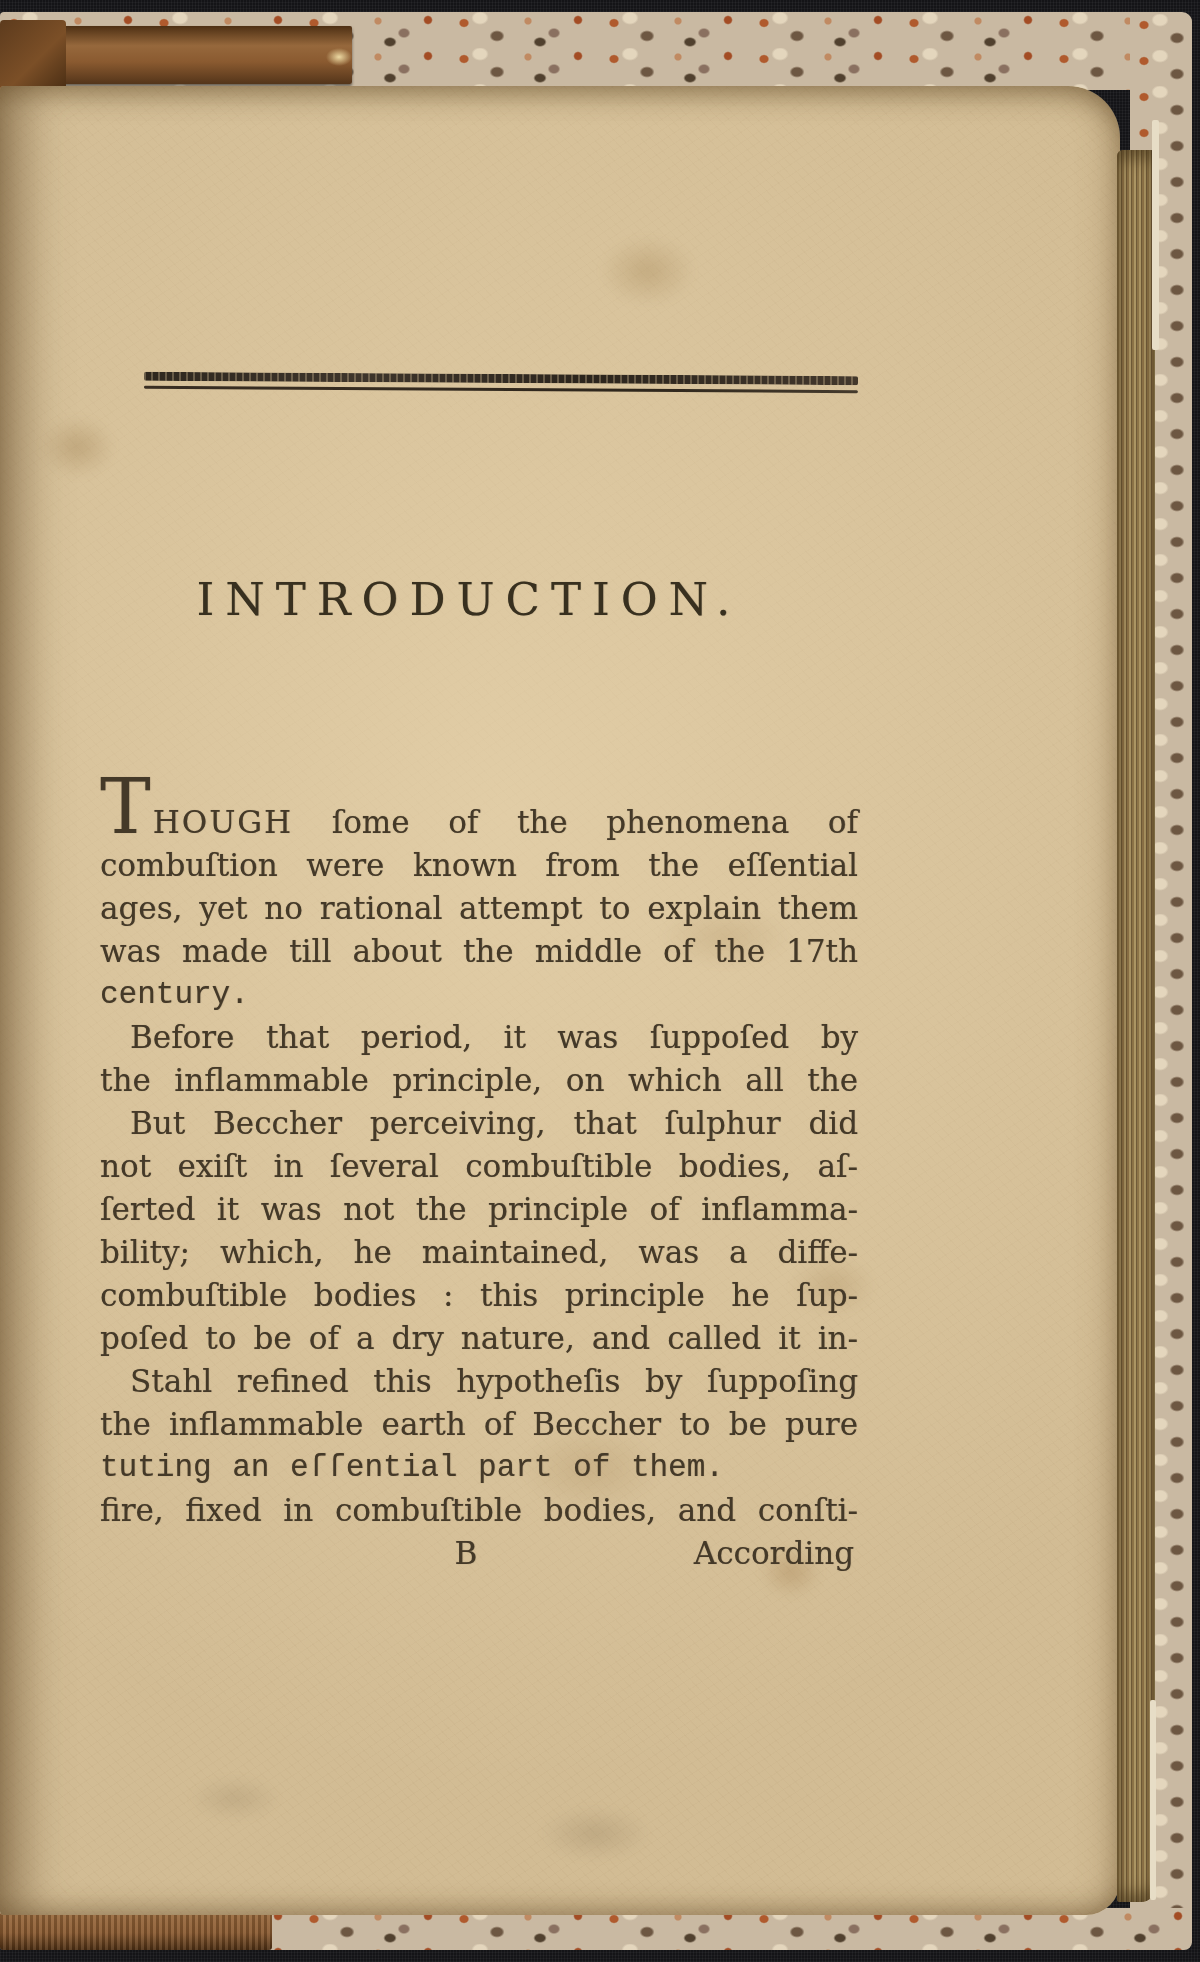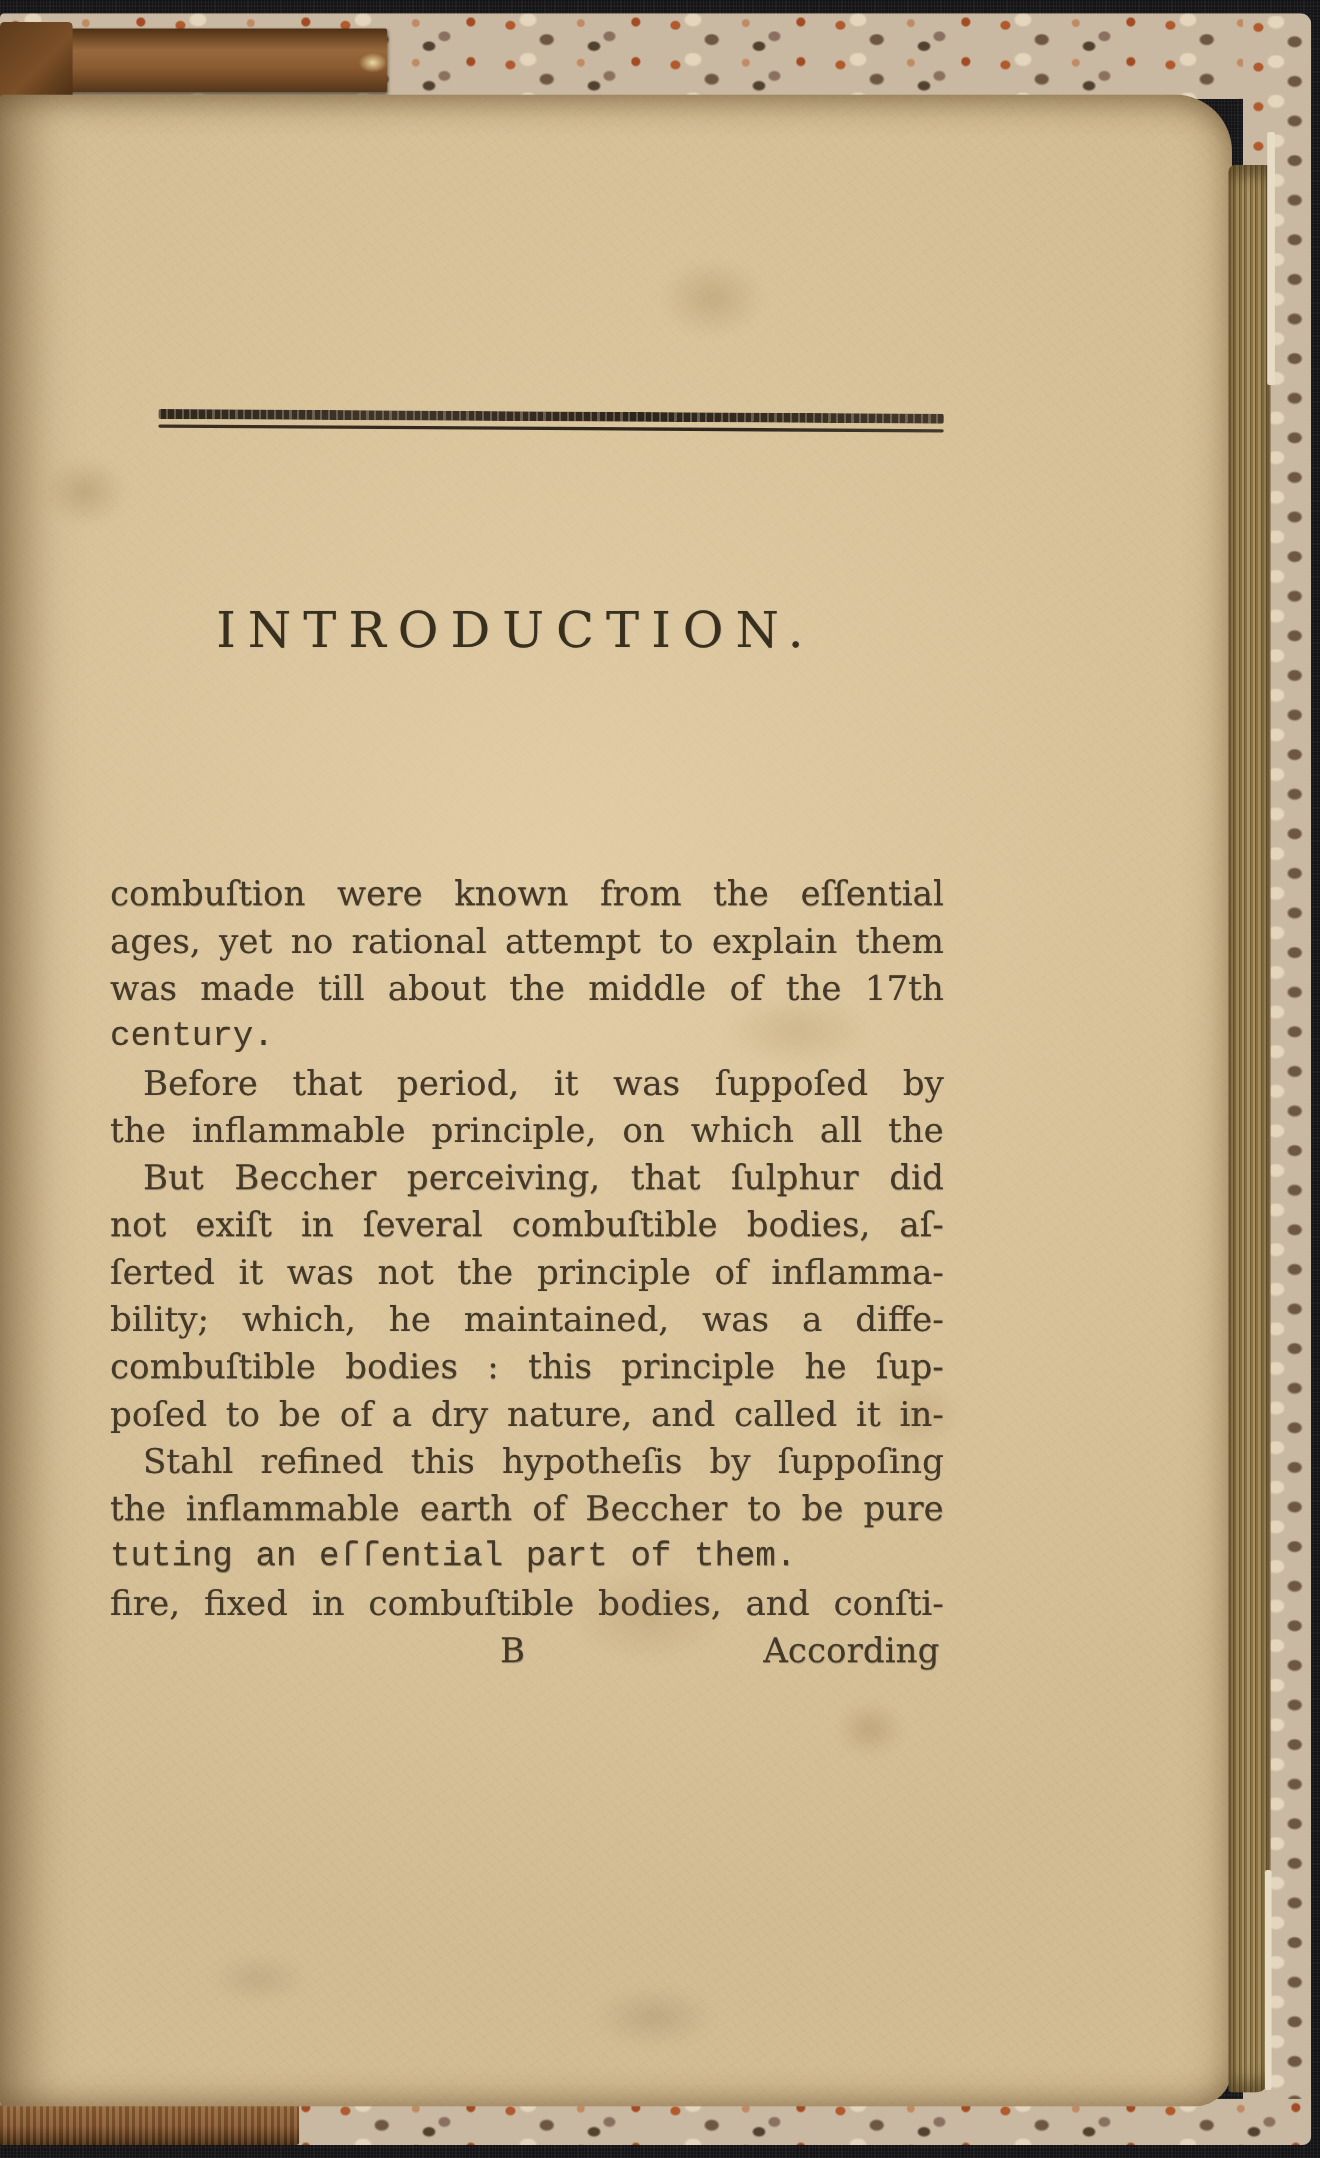--- a/index.html
+++ b/index.html
@@ -77,21 +77,21 @@
   .print{color:#443928;text-shadow:0.3px 0.4px 0.7px rgba(62,50,36,0.5);}
   .rule{position:absolute;left:144px;top:374px;width:714px;transform:rotate(0.35deg);}
   .rule-thick{
     height:9px;border-radius:2px;
     background:
       repeating-linear-gradient(90deg, rgba(210,188,148,0.35) 0 2px, rgba(0,0,0,0) 2px 7px),
       linear-gradient(90deg,#2e271e,#3e352b 30%,#2b241c 62%,#43382c);
   }
   .rule-thin{height:3px;margin-top:5px;border-radius:2px;background:linear-gradient(90deg,#3a2f23,#2e261c 70%,#443a2c);}
   .heading{
-    position:absolute;left:90px;top:546px;width:758px;
+    position:absolute;left:90px;top:573px;width:758px;
     text-align:center;font-size:45px;letter-spacing:11px;
     color:#38301f;font-weight:normal;margin:0;
   }
   .body-text{
     position:absolute;left:100px;top:792px;width:758px;
     font-size:31px;line-height:43px;word-spacing:2px;
   }
   .line{text-align:justify;text-align-last:justify;}
   .line.noj{text-align-last:left;font-family:Liberation Mono, monospace;}
   .line.indent{text-indent:30px;}
@@ -129,20 +129,21 @@
 
 <div class="rule print">
   <div class="rule-thick"></div>
   <div class="rule-thin"></div>
 </div>
 
 <h1 class="heading print">INTRODUCTION.</h1>
 
 <div class="body-text print">
   <div>
+      <div class="line"><span class="dropcap">T</span><span class="caps">HOUGH</span><span> ſome of the phenomena of</span></div>
       <div class="line">combuſtion were known from the eſſential</div>
       <div class="line">ages, yet no rational attempt to explain them</div>
       <div class="line">was made till about the middle of the 17th</div>
       <div class="line noj">century.</div>
       <div class="line indent">Before that period, it was ſuppoſed by</div>
       <div class="line">the inflammable principle, on which all the</div>
       <div class="line indent">But Beccher perceiving, that ſulphur did</div>
       <div class="line">not exiſt in ſeveral combuſtible bodies, aſ-</div>
       <div class="line">ſerted it was not the principle of inflamma-</div>
       <div class="line">bility; which, he maintained, was a diffe-</div>

